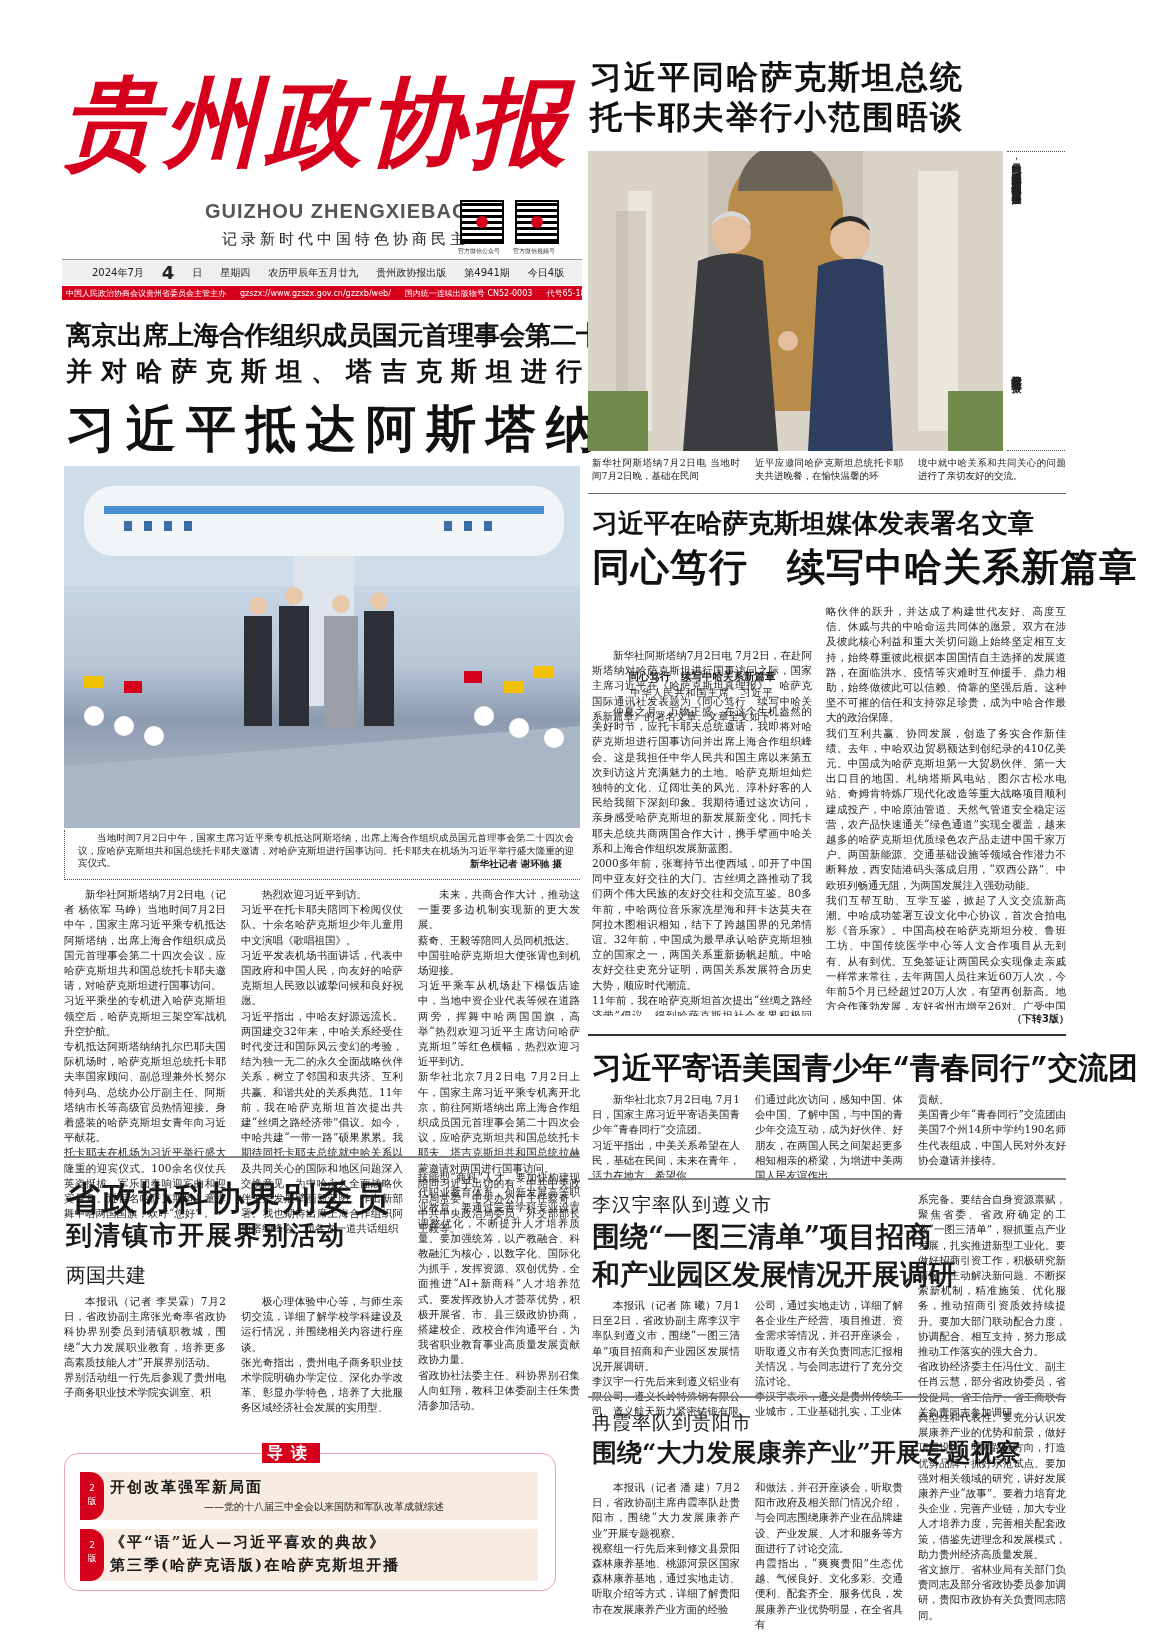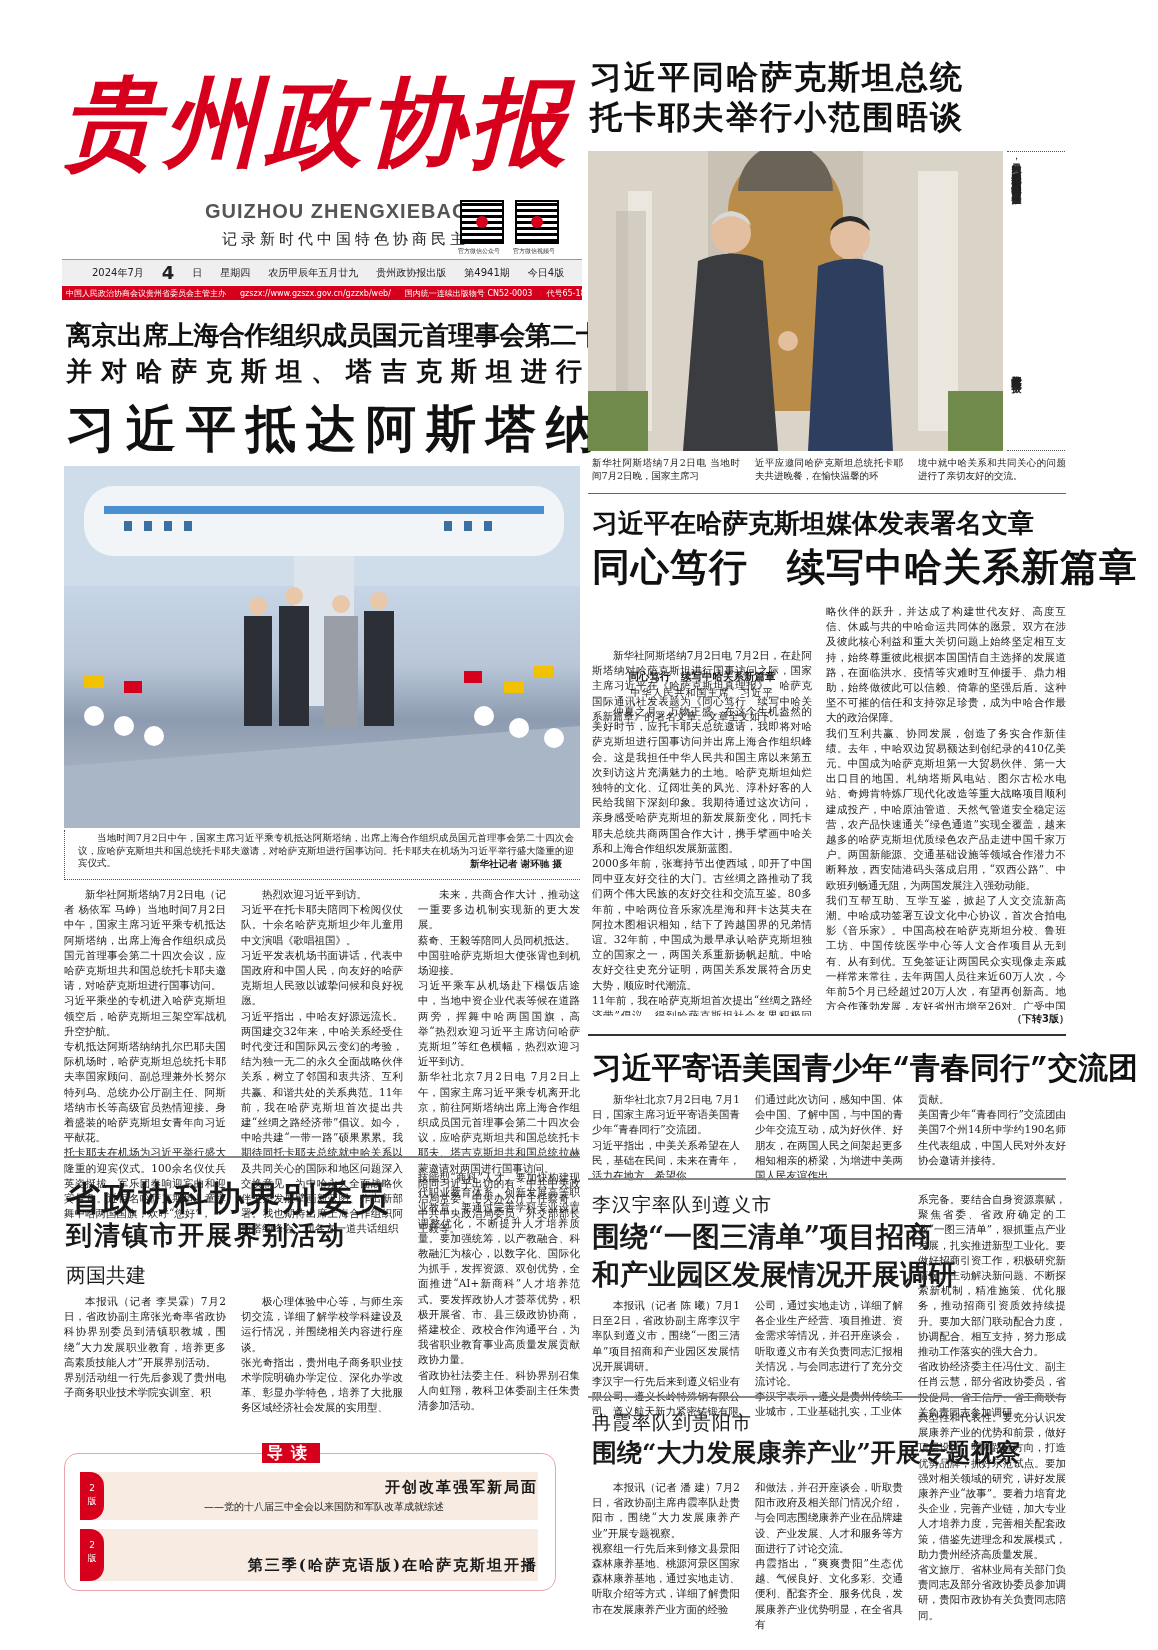--- a/index.html
+++ b/index.html
@@ -23,21 +23,21 @@
   .photo { overflow: hidden; }
   .col-text { font-size: 10.5px; line-height: 15.2px; text-align: justify; color: #222; }
   .rule { height: 2px; background: #333; }
   .rule-thin { height: 1px; background: #666; }
   .dotted { border: 1px dotted #555; }
   .vtext { writing-mode: vertical-rl; font-size: 10px; line-height: 13px; color: #222; }
   .guide-box { left: 64px; top: 1453px; width: 492px; height: 138px; border: 1.5px solid #e7a6ab; border-radius: 14px; }
   .guide-title { left: 262px; top: 1443px; width: 58px; height: 20px; background: #d6001c; color: #fff; font-size: 16px; font-weight: bold; text-align: center; line-height: 20px; letter-spacing: 8px; font-family: "DejaVu Sans", sans-serif; }
   .guide-item { left: 80px; width: 458px; background: #f7ebe2; height: 48px; }
   .guide-tag { position: absolute; left: 0; top: 0; width: 24px; height: 48px; background: #d6001c; color: #fff; font-size: 9px; font-family: "DejaVu Sans", sans-serif; text-align: center; padding-top: 10px; line-height: 13px; border-radius: 0 14px 14px 0; }
-  .guide-main { position: absolute; left: 30px; right: 0; text-align: right; font-size: 15px; font-weight: bold; letter-spacing: 2px; }
+  .guide-main { position: absolute; left: 30px; right: 0; text-align: left; font-size: 15px; font-weight: bold; letter-spacing: 2px; }
   .guide-sub { position: absolute; left: 30px; right: 0; text-align: center; font-size: 10px; font-family: "DejaVu Sans", sans-serif; }
 </style>
 </head>
 <body>
 
 <div class="abs masthead-title">贵州政协报</div>
 <div class="abs pinyin">GUIZHOU  ZHENGXIEBAO</div>
 <div class="abs slogan serif">记录新时代中国特色协商民主</div>
 
 <div class="qr" style="left:460px;top:200px;"></div>
@@ -146,20 +146,21 @@
 
 <div class="abs guide-box"></div>
 <div class="abs guide-title">导读</div>
 <div class="abs guide-item" style="top:1472px;">
   <div class="guide-tag"><span>2</span><br><span>版</span></div>
   <div class="guide-main" style="top:6px;">开创改革强军新局面</div>
   <div class="guide-sub" style="top:28px;">——党的十八届三中全会以来国防和军队改革成就综述</div>
 </div>
 <div class="abs guide-item" style="top:1529px;height:52px;">
   <div class="guide-tag" style="height:52px;"><span>2</span><br><span>版</span></div>
+  <div class="guide-main" style="top:4px;">《平“语”近人—习近平喜欢的典故》</div>
   <div class="guide-main" style="top:27px;">第三季(哈萨克语版)在哈萨克斯坦开播</div>
 </div>
 
 <div class="abs h-black" style="left:590px;top:56px;font-size:32px;letter-spacing:2px;">习近平同哈萨克斯坦总统</div>
 <div class="abs h-black" style="left:590px;top:96px;font-size:32px;letter-spacing:2px;">托卡耶夫举行小范围晤谈</div>
 
 <div class="abs photo" style="left:588px;top:151px;width:415px;height:300px;background:#d8d2c6;">
   <svg width="415" height="300" viewBox="0 0 415 300">
     <rect width="415" height="300" fill="#d9d3c8"></rect>
     <rect x="120" y="0" width="155" height="260" fill="#c9c1b3"></rect>
@@ -176,21 +177,21 @@
     <path d="M220 300 L230 115 Q265 100 295 115 L305 300 Z" fill="#2e3e5e"></path>
     <circle cx="262" cy="88" r="20" fill="#e3bfa0"></circle>
     <path d="M242 80 Q262 60 282 80 Q278 66 262 65 Q246 66 242 80Z" fill="#2a2a2a"></path>
     <circle cx="200" cy="190" r="10" fill="#e3bfa0"></circle>
   </svg>
 </div>
 <div class="abs dotted" style="left:1007px;top:151px;width:58px;height:300px;border-width:1px 0 1px 0;"></div>
 <div class="abs vtext serif" style="left:1010px;top:156px;height:238px;">当地时间七月二日晚，国家主席习近平应邀同哈萨克斯坦总统托卡耶夫共进晚餐，在愉快温馨的环境中就中哈关系和共同关心的问题进行了亲切友好的交流。这是习近平同托卡耶夫握手。</div>
 <div class="abs vtext sans" style="left:1010px;top:368px;height:80px;font-weight:bold;background:#fff;">新华社记者 谢环驰 摄</div>
 
-<div class="abs col-text" style="left:592px;top:456px;width:148px;font-size:9.5px;line-height:13px;">新华社阿斯塔纳7月2日电 当地时间7月2日晚，国家主席习</div>
+<div class="abs col-text" style="left:592px;top:456px;width:148px;font-size:9.5px;line-height:13px;">新华社阿斯塔纳7月2日电 当地时间7月2日晚，基础在民间</div>
 <div class="abs col-text" style="left:755px;top:456px;width:148px;font-size:9.5px;line-height:13px;">近平应邀同哈萨克斯坦总统托卡耶夫共进晚餐，在愉快温馨的环</div>
 <div class="abs col-text" style="left:918px;top:456px;width:148px;font-size:9.5px;line-height:13px;">境中就中哈关系和共同关心的问题进行了亲切友好的交流。</div>
 
 <div class="abs rule-thin" style="left:588px;top:493px;width:478px;"></div>
 
 <div class="abs h-black" style="left:592px;top:506px;font-size:26px;">习近平在哈萨克斯坦媒体发表署名文章</div>
 <div class="abs h-black" style="left:592px;top:542px;font-size:38px;letter-spacing:1px;">同心笃行　续写中哈关系新篇章</div>
 
 <div class="abs col-text" style="left:592px;top:604px;width:220px;text-indent:2em;margin-top:44px;">新华社阿斯塔纳7月2日电 7月2日，在赴阿斯塔纳对哈萨克斯坦进行国事访问之际，国家主席习近平在《哈萨克斯坦真理报》、哈萨克国际通讯社发表题为《同心笃行　续写中哈关系新篇章》的署名文章。文章全文如下：</div>
 <div class="abs sans" style="left:592px;top:670px;width:220px;text-align:center;font-size:10.5px;font-weight:bold;">同心笃行　续写中哈关系新篇章</div>

